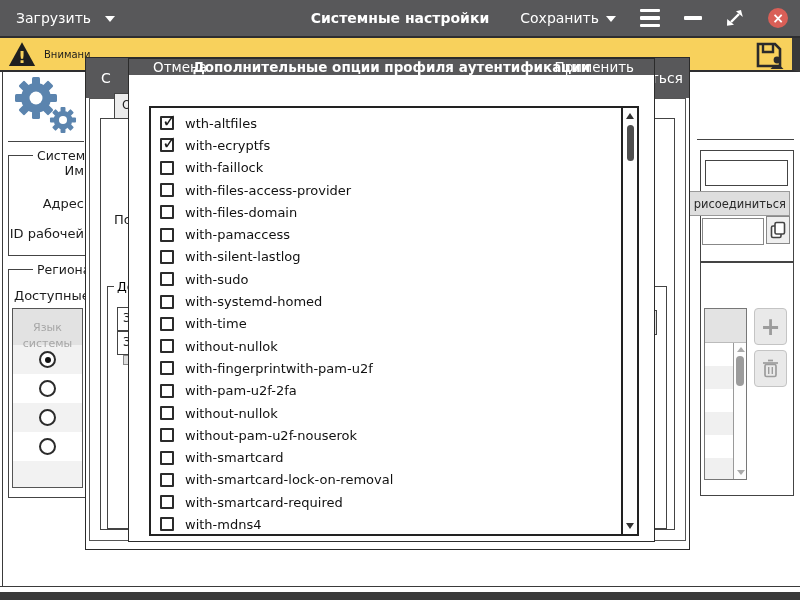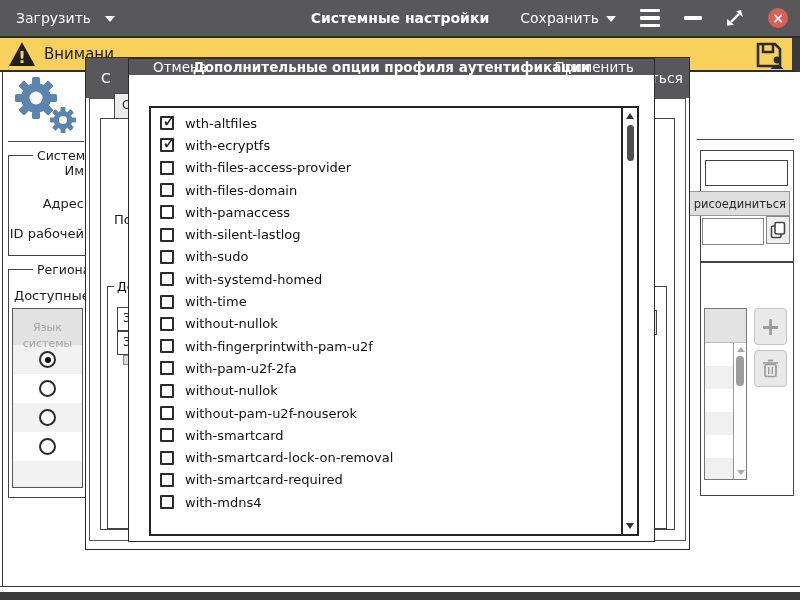--- a/index.html
+++ b/index.html
@@ -16,21 +16,21 @@
   .tb-save { display:flex; align-items:center; gap:7px; font-size:14px; }
   .caret-w { width:0;height:0;border-left:5px solid transparent;border-right:5px solid transparent;border-top:6px solid #fff; margin-top:2px; }
   .hamburger { display:flex; flex-direction:column; gap:4px; }
   .hamburger i { display:block; width:20px; height:3.5px; background:#fff; border-radius:1px; }
   .minus { width:18px; height:3.5px; background:#fff; border-radius:1px; }
   .closebtn { width:20px; height:20px; border-radius:50%; background:#d95f57; color:#fff;
               display:flex; align-items:center; justify-content:center; font-size:14px; font-weight:bold; line-height:1; }
 
   .warnbar { position:absolute; left:0; top:38px; width:800px; height:34px; background:#f8d15c;
              border-bottom:2px solid #2e2e30; border-right:8px solid #3a3a3a; display:flex; align-items:center; z-index:1; }
-  .warn-text { margin-left:8px; font-size:15px; color:#1c1c1c; }
+  .warn-text { margin-left:8px; font-size:10px; color:#1c1c1c; }
   .warn-save { position:absolute; right:6px; top:2px; }
 
   .frame-bottom-line { position:absolute; left:0; top:586px; width:800px; height:1px; background:#3a3a3a; }
   .frame-bottom { position:absolute; left:0; top:592px; width:800px; height:8px; background:#3a3a3a; }
   .frame-left { position:absolute; left:2px; top:72px; width:1px; height:515px; background:#3a3a3a; }
 
   
   .logo-box { position:absolute; left:8px; top:74px; width:76px; height:68px; border-bottom:1px solid #444; }
   fieldset.box { position:absolute; border:1px solid #444; background:transparent; }
   fieldset.box legend { font-size:12.5px; color:#1c1c1c; margin-left:24px; padding:0 4px; }
@@ -312,20 +312,24 @@
           <div class="opt-row checked">
     <span class="cbox"></span>
     <span class="opt-label">wth-altfiles</span>
   </div>
           <div class="opt-row checked">
     <span class="cbox"></span>
     <span class="opt-label">with-ecryptfs</span>
   </div>
           <div class="opt-row">
     <span class="cbox"></span>
+    <span class="opt-label">with-faillock</span>
+  </div>
+          <div class="opt-row">
+    <span class="cbox"></span>
     <span class="opt-label">with-files-access-provider</span>
   </div>
           <div class="opt-row">
     <span class="cbox"></span>
     <span class="opt-label">with-files-domain</span>
   </div>
           <div class="opt-row">
     <span class="cbox"></span>
     <span class="opt-label">with-pamaccess</span>
   </div>

